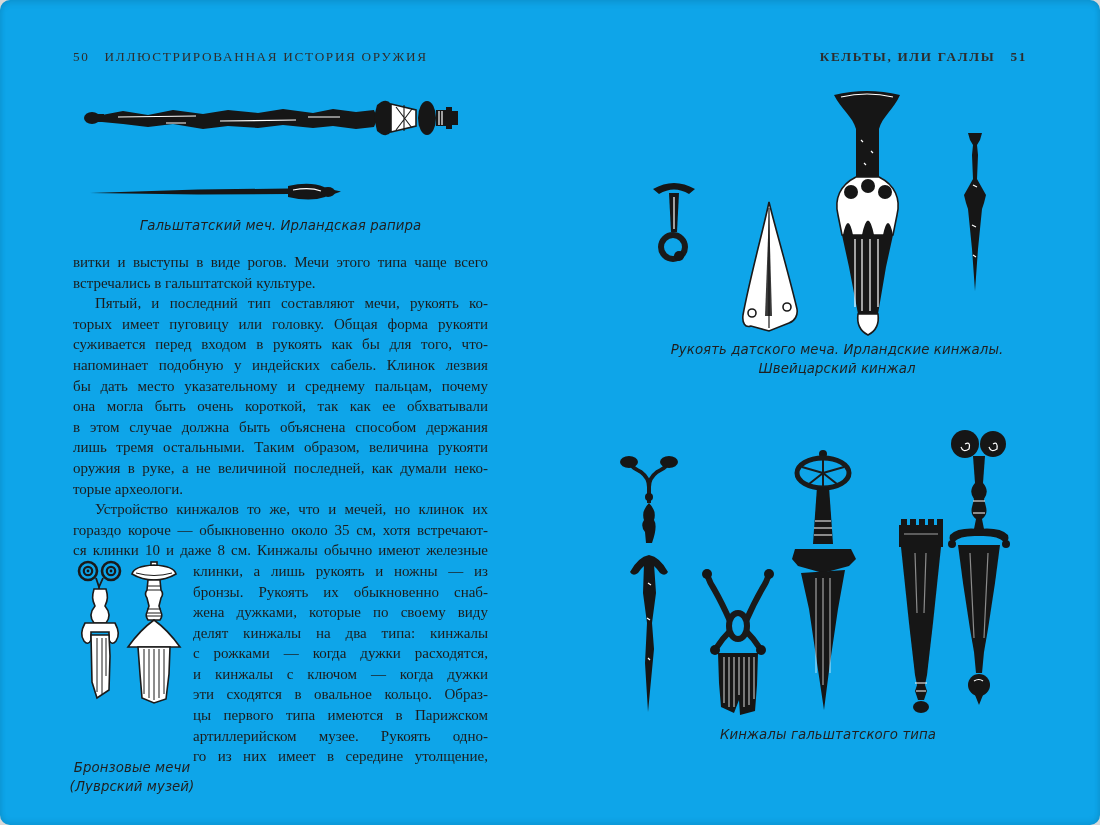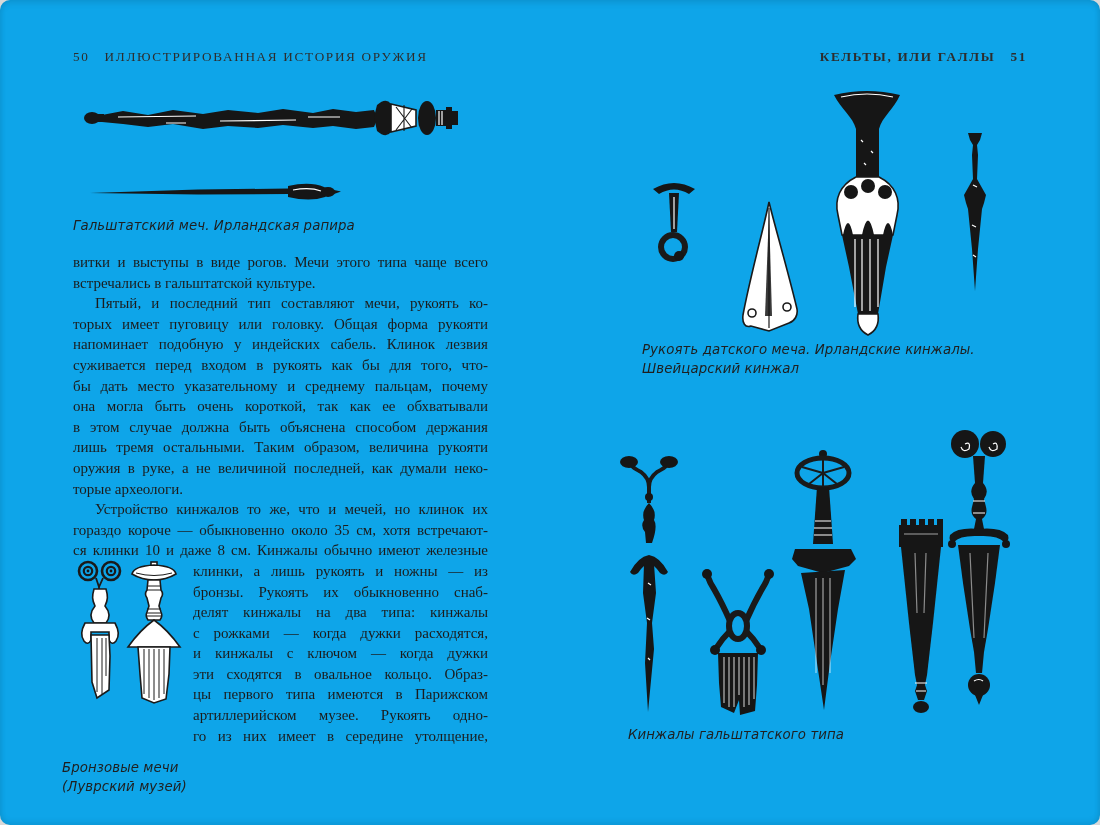--- a/index.html
+++ b/index.html
@@ -19,21 +19,21 @@
   .bline {
     font-size:15px; line-height:20.6px; color:#1c1c1c; width:415px;
   }
   .jline { text-align:justify; text-align-last:justify; }
   .pend  { text-align:left; text-align-last:auto; }
   .ind   { text-indent:22px; }
   .col   { margin-left:120px; width:295px; }
   .ital  { }
   .caption {
     position:absolute; font-family:"DejaVu Sans", sans-serif; font-style:italic;
-    font-size:13.3px; line-height:18.5px; color:#1f1f1f; text-align:left;
+    font-size:13.3px; line-height:18.5px; color:#1f1f1f; text-align:center;
     letter-spacing:0.1px;
   }
   .fig { position:absolute; }
   .fig svg { display:block; }
   .ink { fill:#161616; }
   .oln { fill:#ffffff; stroke:#1a1a1a; stroke-width:1.6; }
   .wln { stroke:#ffffff; stroke-width:1.2; fill:none; }
   .dln { stroke:#1a1a1a; fill:none; }
 </style>
 </head>
@@ -71,33 +71,34 @@
       </g>
     </svg>
   </div>
   <div class="caption" style="left:73px; top:217px; width:415px;">Гальштатский меч. Ирландская рапира</div>
 
   <div class="bodytext">
     <div class="bline jline">витки и выступы в виде рогов. Мечи этого типа чаще всего</div>
     <div class="bline jline pend">встречались в гальштатской культуре.</div>
     <div class="bline jline ind">Пятый, и последний тип составляют мечи, рукоять ко-</div>
     <div class="bline jline">торых имеет пуговицу или головку. Общая форма рукояти</div>
+    <div class="bline jline">суживается перед входом в рукоять как бы для того, что-</div>
     <div class="bline jline">напоминает подобную у индейских сабель. Клинок лезвия</div>
-    <div class="bline jline">суживается перед входом в рукоять как бы для того, что-</div>
     <div class="bline jline">бы дать место указательному и среднему пальцам, почему</div>
     <div class="bline jline">она могла быть очень короткой, так как ее обхватывали</div>
     <div class="bline jline">в этом случае должна быть объяснена способом держания</div>
     <div class="bline jline">лишь тремя остальными. Таким образом, величина рукояти</div>
     <div class="bline jline">оружия в руке, а не величиной последней, как думали неко-</div>
     <div class="bline jline pend">торые археологи.</div>
     <div class="bline jline ind"><span>Устройство</span> <span class="ital">кинжалов</span> <span>то же, что и мечей, но клинок их</span></div>
     <div class="bline jline">гораздо короче — обыкновенно около 35 см, хотя встречают-</div>
     <div class="bline jline">ся клинки 10 и даже 8 см. Кинжалы обычно имеют железные</div>
     <div class="bline jline col">клинки, а лишь рукоять и ножны — из</div>
     <div class="bline jline col">бронзы. Рукоять их обыкновенно снаб-</div>
+    <div class="bline jline col">жена дужками, которые по своему виду</div>
     <div class="bline jline col">делят кинжалы на два типа: кинжалы</div>
     <div class="bline jline col">с рожками — когда дужки расходятся,</div>
     <div class="bline jline col">и кинжалы с ключом — когда дужки</div>
     <div class="bline jline col">эти сходятся в овальное кольцо. Образ-</div>
     <div class="bline jline col">цы первого типа имеются в Парижском</div>
     <div class="bline jline col">артиллерийском музее. Рукоять одно-</div>
     <div class="bline jline col">го из них имеет в середине утолщение,</div>
   </div>
 
   <div class="fig" style="left:66px; top:556px;">

